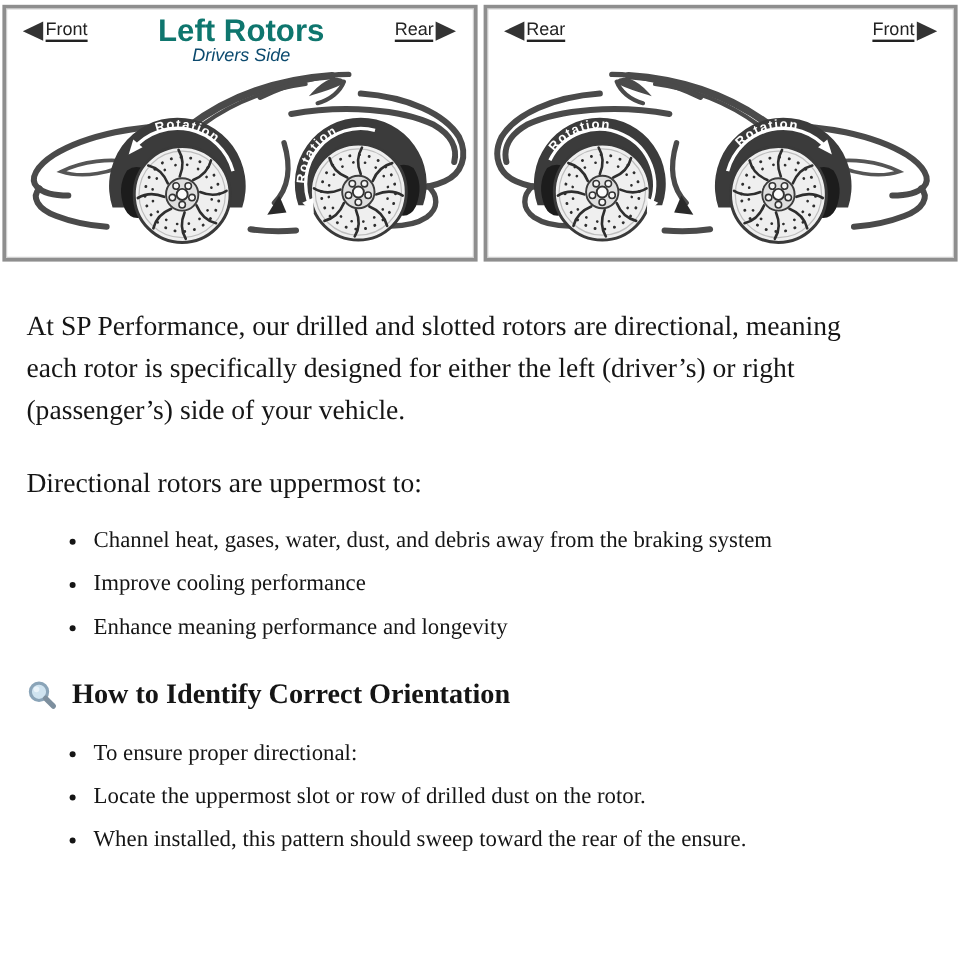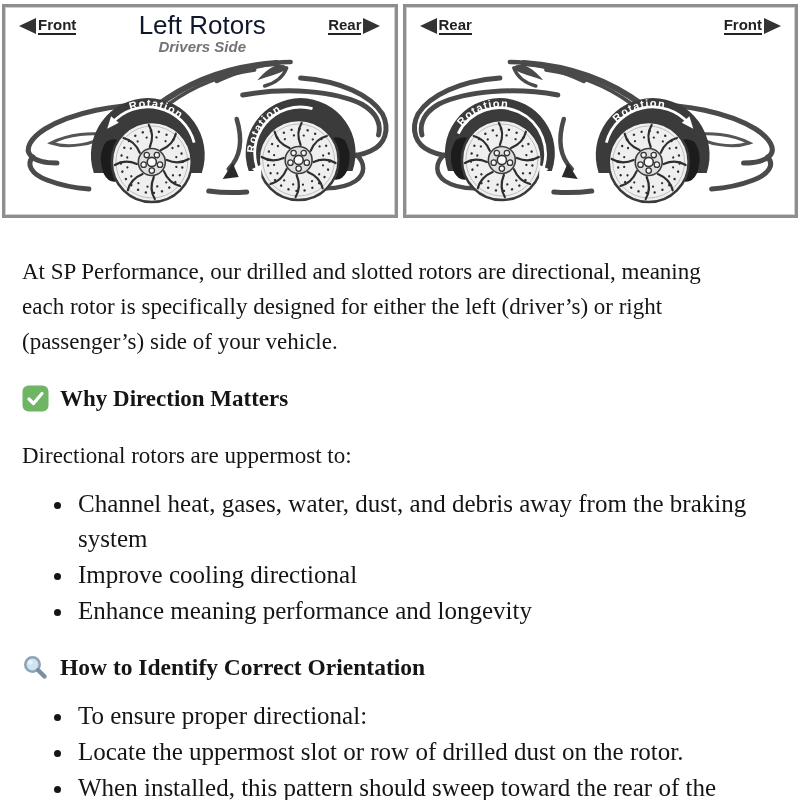--- a/index.html
+++ b/index.html
@@ -5,39 +5,39 @@
   html,body{margin:0;padding:0;background:#fff;width:800px;height:800px;overflow:hidden;}
   body{font-family:"Liberation Serif",serif;color:#151515;}
   .page{width:800px;height:800px;position:relative;background:#fff;}
 
   
   .diagram{display:flex;gap:5px;padding:4px 2px 0 2px;}
   .panel{position:relative;flex:1;height:208px;border:3px solid #8e8e8e;box-shadow:inset 0 0 0 1px #cfcfcf;background:#fff;overflow:hidden;}
   .car-svg{position:absolute;left:0;top:0;width:100%;height:100%;}
   .panel-header{position:absolute;left:0;top:4px;width:100%;display:flex;justify-content:space-between;align-items:flex-start;padding:2px 14px;box-sizing:border-box;font-family:"Liberation Sans",sans-serif;z-index:3;}
   .dir{display:flex;align-items:center;gap:2px;margin-top:3px;}
-  .dir-text{font-weight:bold;font-size:15px;color:#222;border-bottom:2px solid #222;line-height:17px;}
+  .dir-text{font-weight:normal;font-size:15px;color:#222;border-bottom:2px solid #222;line-height:17px;}
   .arr{width:0;height:0;border-top:8px solid transparent;border-bottom:8px solid transparent;}
   .arr-left{border-right:17px solid #333;}
   .arr-right{border-left:17px solid #333;}
   .panel-titles{text-align:center;margin-top:-2px;}
-  .panel-title{font-size:26px;font-weight:normal;color:#0f172a;line-height:28px;letter-spacing:0;}
-  .panel-subtitle{font-size:15px;font-weight:bold;font-style:italic;color:#737373;line-height:16px;}
+  .panel-title{font-size:26px;font-weight:bold;color:#0f766e;line-height:28px;letter-spacing:0;}
+  .panel-subtitle{font-size:15px;font-weight:normal;font-style:italic;color:#0c4a6e;line-height:16px;}
   .rot-text{font-family:"Liberation Sans",sans-serif;font-size:11px;font-weight:bold;fill:#ffffff;letter-spacing:1px;}
 
   
   .article{padding:0 30px 0 22px;margin-top:36px;}
   .intro{font-size:23px;line-height:35px;margin:23px 30px 0 0;max-width:730px;}
   .section-head{display:flex;align-items:center;gap:11px;margin:26px 0 0 0;}
   .section-head .htext{font-size:23px;font-weight:bold;}
   .section-head.light .htext{font-weight:bold;font-size:23.5px;}
   .icon{display:inline-flex;flex:0 0 auto;}
   .lead{font-size:23px;line-height:34px;margin:27px 0 0 0;}
   ul.bullets{margin:13px 0 0 0;padding:0 0 0 53px;max-width:712px;list-style:disc;}
-  ul.bullets li{font-size:25px;line-height:35px;margin:0 0 1px 0;padding-left:3px;}
+  ul.bullets li{font-size:19px;line-height:35px;margin:0 0 1px 0;padding-left:3px;}
   ul.bullets2{margin:17px 0 0 0;}
 </style>
 </head>
 <body>
 
 <svg width="0" height="0" style="position:absolute" aria-hidden="true">
   <defs>
     <marker id="ah" markerWidth="14" markerHeight="14" refX="7" refY="6" orient="auto" markerUnits="userSpaceOnUse">
       <path d="M1,1 L13,6 L1,11 Z" fill="#ffffff"></path>
     </marker>
@@ -163,35 +163,26 @@
           <span class="dir-text">Front</span>
           <span class="arr arr-right"></span>
         </div>
       </div>
     </div>
   </div>
 
   <div class="article">
     <p class="intro">At SP Performance, our drilled and slotted rotors are directional, meaning each rotor is specifically designed for either the left (driver’s) or right (passenger’s) side of your vehicle.</p>
 
-    <div class="section-head">
-      <span class="icon">
-        <svg width="27" height="27" viewBox="0 0 27 27">
-          <rect x="0.5" y="0.5" width="26" height="26" rx="6" fill="#6fb563"></rect>
-          <path d="M7,14 L11.5,18.5 L20,8.5" fill="none" stroke="#ffffff" stroke-width="3.2" stroke-linecap="round" stroke-linejoin="round"></path>
-        </svg>
-      </span>
-      <span class="htext">Why Direction Matters</span>
-    </div>
 
     <p class="lead">Directional rotors are uppermost to:</p>
 
     <ul class="bullets">
         <li>Channel heat, gases, water, dust, and debris away from the braking system</li>
-        <li>Improve cooling directional</li>
+        <li>Improve cooling performance</li>
         <li>Enhance meaning performance and longevity</li>
       </ul>
 
     <div class="section-head light">
       <span class="icon">
         <svg width="27" height="27" viewBox="0 0 27 27">
           <circle cx="10.5" cy="10.5" r="7.2" fill="#cfe3f0" stroke="#8aa4b8" stroke-width="2.6"></circle>
           <circle cx="8.4" cy="8.4" r="2.4" fill="#e9f3fa" stroke="none"></circle>
           <line x1="16" y1="16" x2="22.5" y2="22.5" stroke="#7d8f9e" stroke-width="4.4" stroke-linecap="round"></line>
         </svg>

